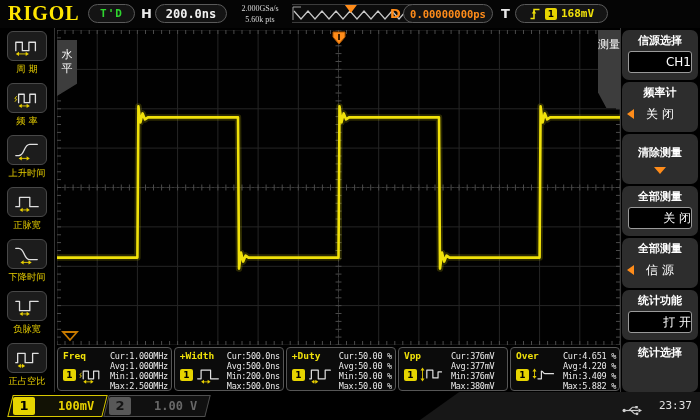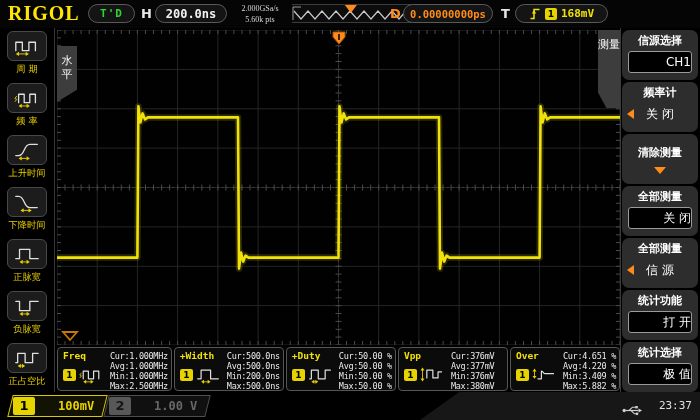--- a/index.html
+++ b/index.html
@@ -24,21 +24,21 @@
   #trig-level { color:#f0e10a; font-size:11px; font-weight:bold; }
 
   
   #sidebar { position:absolute; left:0; top:28px; width:55px; height:364px; background:#000; border-right:1px solid #353535; }
   .fn-item { height:52px; text-align:center; padding-top:3px; cursor:default; }
   .fn-btn { width:40px; height:30px; margin:0 auto; background:#1c1c1c; border:1px solid #484848; border-radius:6px; display:flex; align-items:center; justify-content:center; }
   .fn-label { margin-top:1px; color:#e8cf00; font-size:10px; line-height:13px; white-space:nowrap; transform:scale(.92); }
 
   
   .vtab { position:absolute; background:#3d3d3d; color:#fff; font-size:11px; text-align:center; z-index:6; line-height:14px; padding-top:8px; }
-  #tab-left  { left:57px; top:46px; width:20px; height:56px; clip-path:polygon(0 0,100% 0,100% 78%,0 100%); }
+  #tab-left  { left:57px; top:40px; width:20px; height:56px; clip-path:polygon(0 0,100% 0,100% 78%,0 100%); }
   #tab-right { left:598px; top:30px; width:22px; height:78px; clip-path:polygon(0 0,100% 0,100% 100%,38% 100%,0 80%); }
 
   
   #graticule { position:absolute; left:57px; top:30px; width:563px; height:315px; background:#010101; }
   #trig-pos-marker { position:absolute; left:275px; top:0; }
   #offscreen-marker { position:absolute; left:4px; top:297px; }
 
   
   #meas { position:absolute; left:57px; top:347px; width:563px; height:44px; display:flex; gap:2px; }
   .panel { flex:1; background:#0b0b0b; border:1px solid #565656; border-radius:4px; display:flex; padding:2px 3px 1px 5px; }
@@ -143,38 +143,38 @@
             <line x1="8.5" y1="20" x2="15.5" y2="20" stroke="#e8cf00" stroke-width="1"></line>
             <path d="M6 20 l3.4 -2.3 v4.6 Z" fill="#e8cf00"></path>
             <path d="M18 20 l-3.4 -2.3 v4.6 Z" fill="#e8cf00"></path>
           </svg>
         </div>
       <div class="fn-label">上升时间</div>
     </div>
     <div class="fn-item">
       <div class="fn-btn">
           <svg width="28" height="22" viewBox="0 0 30 22">
+            <path d="M3 16h4V6h11v10h9" fill="none" stroke="#e0e0e0" stroke-width="1.4" stroke-linejoin="round" stroke-linecap="round"></path>
+            <line x1="9.5" y1="19.5" x2="15.5" y2="19.5" stroke="#e8cf00" stroke-width="1"></line>
+            <path d="M7 19.5 l3.4 -2.3 v4.6 Z" fill="#e8cf00"></path>
+            <path d="M18 19.5 l-3.4 -2.3 v4.6 Z" fill="#e8cf00"></path>
+          </svg>
+        </div>
+      <div class="fn-label">正脉宽</div>
+    </div>
+    <div class="fn-item">
+      <div class="fn-btn">
+          <svg width="28" height="22" viewBox="0 0 30 22">
             <path d="M3 5h3c7 0 5 12 12 12h8" fill="none" stroke="#e0e0e0" stroke-width="1.4" stroke-linejoin="round" stroke-linecap="round"></path>
             <line x1="10.5" y1="20" x2="17.5" y2="20" stroke="#e8cf00" stroke-width="1"></line>
             <path d="M8 20 l3.4 -2.3 v4.6 Z" fill="#e8cf00"></path>
             <path d="M20 20 l-3.4 -2.3 v4.6 Z" fill="#e8cf00"></path>
           </svg>
         </div>
       <div class="fn-label">下降时间</div>
-    </div>
-    <div class="fn-item">
-      <div class="fn-btn">
-          <svg width="28" height="22" viewBox="0 0 30 22">
-            <path d="M3 16h4V6h11v10h9" fill="none" stroke="#e0e0e0" stroke-width="1.4" stroke-linejoin="round" stroke-linecap="round"></path>
-            <line x1="9.5" y1="19.5" x2="15.5" y2="19.5" stroke="#e8cf00" stroke-width="1"></line>
-            <path d="M7 19.5 l3.4 -2.3 v4.6 Z" fill="#e8cf00"></path>
-            <path d="M18 19.5 l-3.4 -2.3 v4.6 Z" fill="#e8cf00"></path>
-          </svg>
-        </div>
-      <div class="fn-label">正脉宽</div>
     </div>
     <div class="fn-item">
       <div class="fn-btn">
           <svg width="28" height="22" viewBox="0 0 30 22">
             <path d="M3 6h4v10h11V6h9" fill="none" stroke="#e0e0e0" stroke-width="1.4" stroke-linejoin="round" stroke-linecap="round"></path>
             <line x1="9.5" y1="19.5" x2="15.5" y2="19.5" stroke="#e8cf00" stroke-width="1"></line>
             <path d="M7 19.5 l3.4 -2.3 v4.6 Z" fill="#e8cf00"></path>
             <path d="M18 19.5 l-3.4 -2.3 v4.6 Z" fill="#e8cf00"></path>
           </svg>
         </div>
@@ -347,21 +347,20 @@
         <span class="tri-left"></span>
         <span>信 源</span>
       </div>
     </div>
     <div class="menu-item">
       <div class="menu-label">统计功能</div>
       <div class="menu-value-box">打 开</div>
     </div>
     <div class="menu-item">
       <div class="menu-label">统计选择</div>
-      <div class="menu-value-box">极 值</div>
     </div>
   </div>
 
   <div id="bottombar">
     <div id="bb-light"></div>
     <div class="ch-tag" id="ch1-tag">
       <div class="ch-tag-inner">
         <span class="ch-num">1</span>
         <span class="dc-icon"><span class="l1"></span><span class="l2"></span></span>
         <span class="ch-scale">100mV</span>

